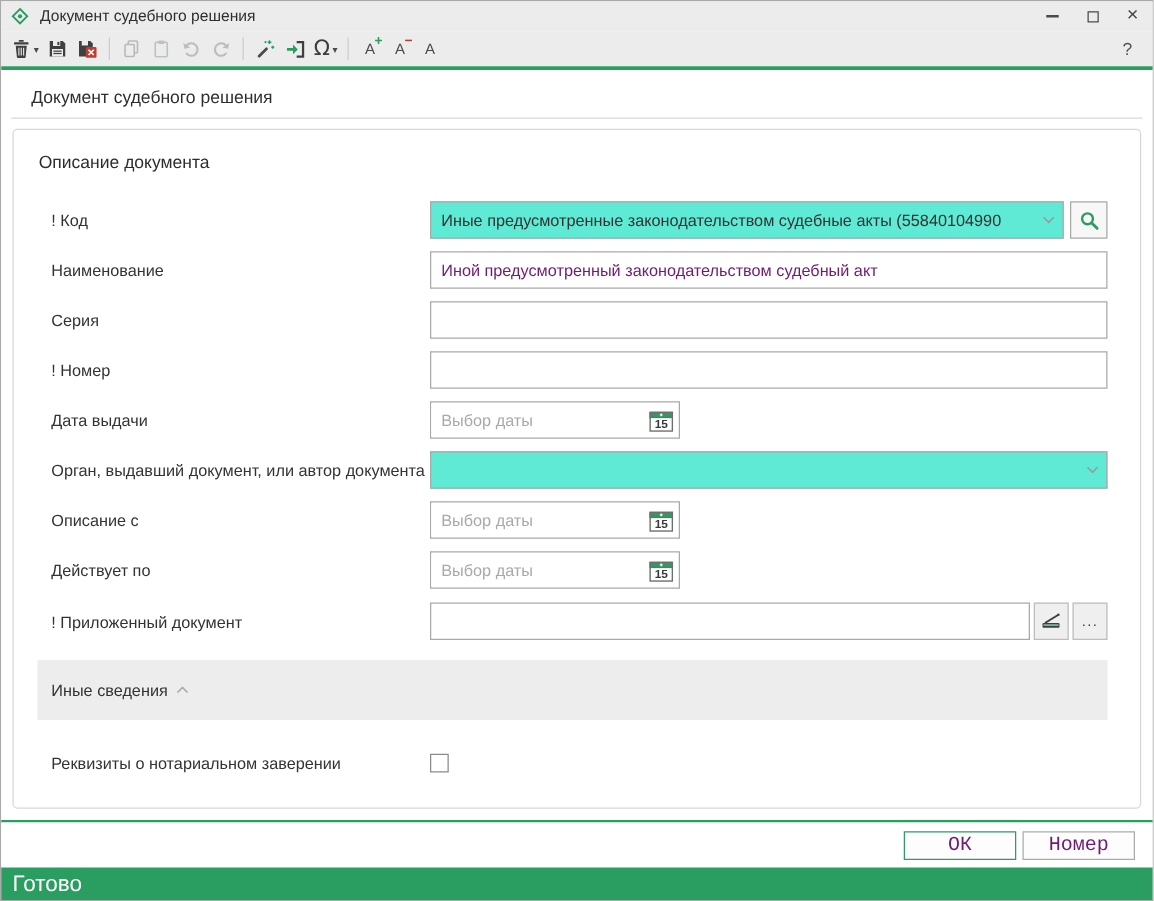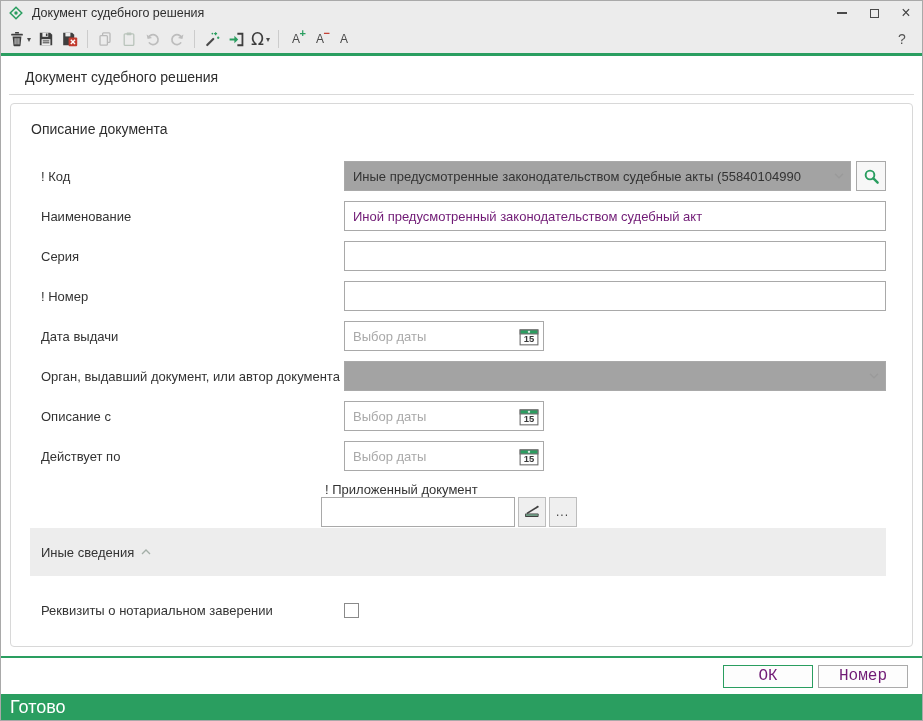--- a/index.html
+++ b/index.html
@@ -40,21 +40,21 @@
   .panel { margin:8px 9px 0 9px; height:544px; border:1px solid #d8d8d8; border-radius:4px; background:#fff; overflow:hidden; }
   .panel-title { padding:17px 0 0 20px; font-size:14px; color:#2e2e2e; margin-bottom:24px; }
 
   .form-row { display:flex; align-items:center; height:30px; margin-bottom:10px; }
   .field-label { width:333px; padding-left:30px; font-size:13px; color:#333; flex:0 0 auto; white-space:nowrap; overflow:hidden; }
   .field-area { flex:1; margin-right:26px; display:flex; align-items:center; height:30px; }
 
   .text-input { flex:1; height:30px; border:1px solid #a9a9a9; padding:0 8px; font-size:13px; font-family:inherit; color:#701a75; background:#fff; outline:none; }
   .text-input::placeholder { color:#a9a9a9; }
 
-  .combo { flex:1; height:30px; border:1px solid #a9a9a9; background:#a3a3a3; display:flex; align-items:center; padding:0 6px 0 8px; overflow:hidden; }
+  .combo { flex:1; height:30px; border:1px solid #a9a9a9; background:#5eead4; display:flex; align-items:center; padding:0 6px 0 8px; overflow:hidden; }
   .combo-value { flex:1; white-space:nowrap; overflow:hidden; font-size:13px; color:#333; }
   .combo .chev { flex:0 0 auto; margin-left:4px; display:flex; }
 
   .sq-btn { width:30px; height:30px; margin-left:5px; border:1px solid #a9a9a9; background:#f7f7f7; display:flex; align-items:center; justify-content:center; flex:0 0 auto; }
 
   .date-box { width:200px; height:30px; border:1px solid #a9a9a9; background:#fff; display:flex; align-items:center; }
   .date-box input { flex:1; min-width:0; height:26px; border:none; outline:none; padding:0 6px 0 8px; font-size:13px; font-family:inherit; color:#ef4444; }
   .date-box input::placeholder { color:#a9a9a9; }
   .cal-btn { width:28px; height:28px; display:flex; align-items:center; justify-content:center; background:transparent; border:none; flex:0 0 auto; }
 
@@ -299,21 +299,21 @@
                 <rect x="1" y="2.6" width="16" height="13.4" fill="#fff" stroke="#6e6e6e"></rect>
                 <rect x="1" y="2.6" width="16" height="3.6" fill="#2a9e60" stroke="#6e6e6e"></rect>
                 <path d="M9 3.3 v2 M8 4.3 h2" stroke="#fff" stroke-width="0.9"></path>
                 <text x="9" y="13.6" text-anchor="middle" font-size="8.5" font-weight="bold" fill="#3a3a3a">15</text>
               </svg>
             </span>
           </div>
         </div>
       </div>
 
-      <div class="form-row" style="margin-top:11px;flex-direction:column;">
+      <div class="form-row" style="margin-top:11px;">
         <div class="field-label">! Приложенный документ</div>
         <div class="field-area">
           <input class="text-input" type="text" value="" style="">
           <span class="mini-btn">
             <svg viewBox="0 0 18 16" width="18" height="16">
               <path d="M4 9.4 L14.4 3" stroke="#3f3f3f" stroke-width="1.6"></path>
               <circle cx="14.7" cy="2.8" r="1" fill="#3f3f3f"></circle>
               <rect x="2" y="9.4" width="13.6" height="3.7" rx="0.8" fill="#3f3f3f"></rect>
               <rect x="2.8" y="10.5" width="12" height="1.1" fill="#8fd7b2"></rect>
             </svg>

